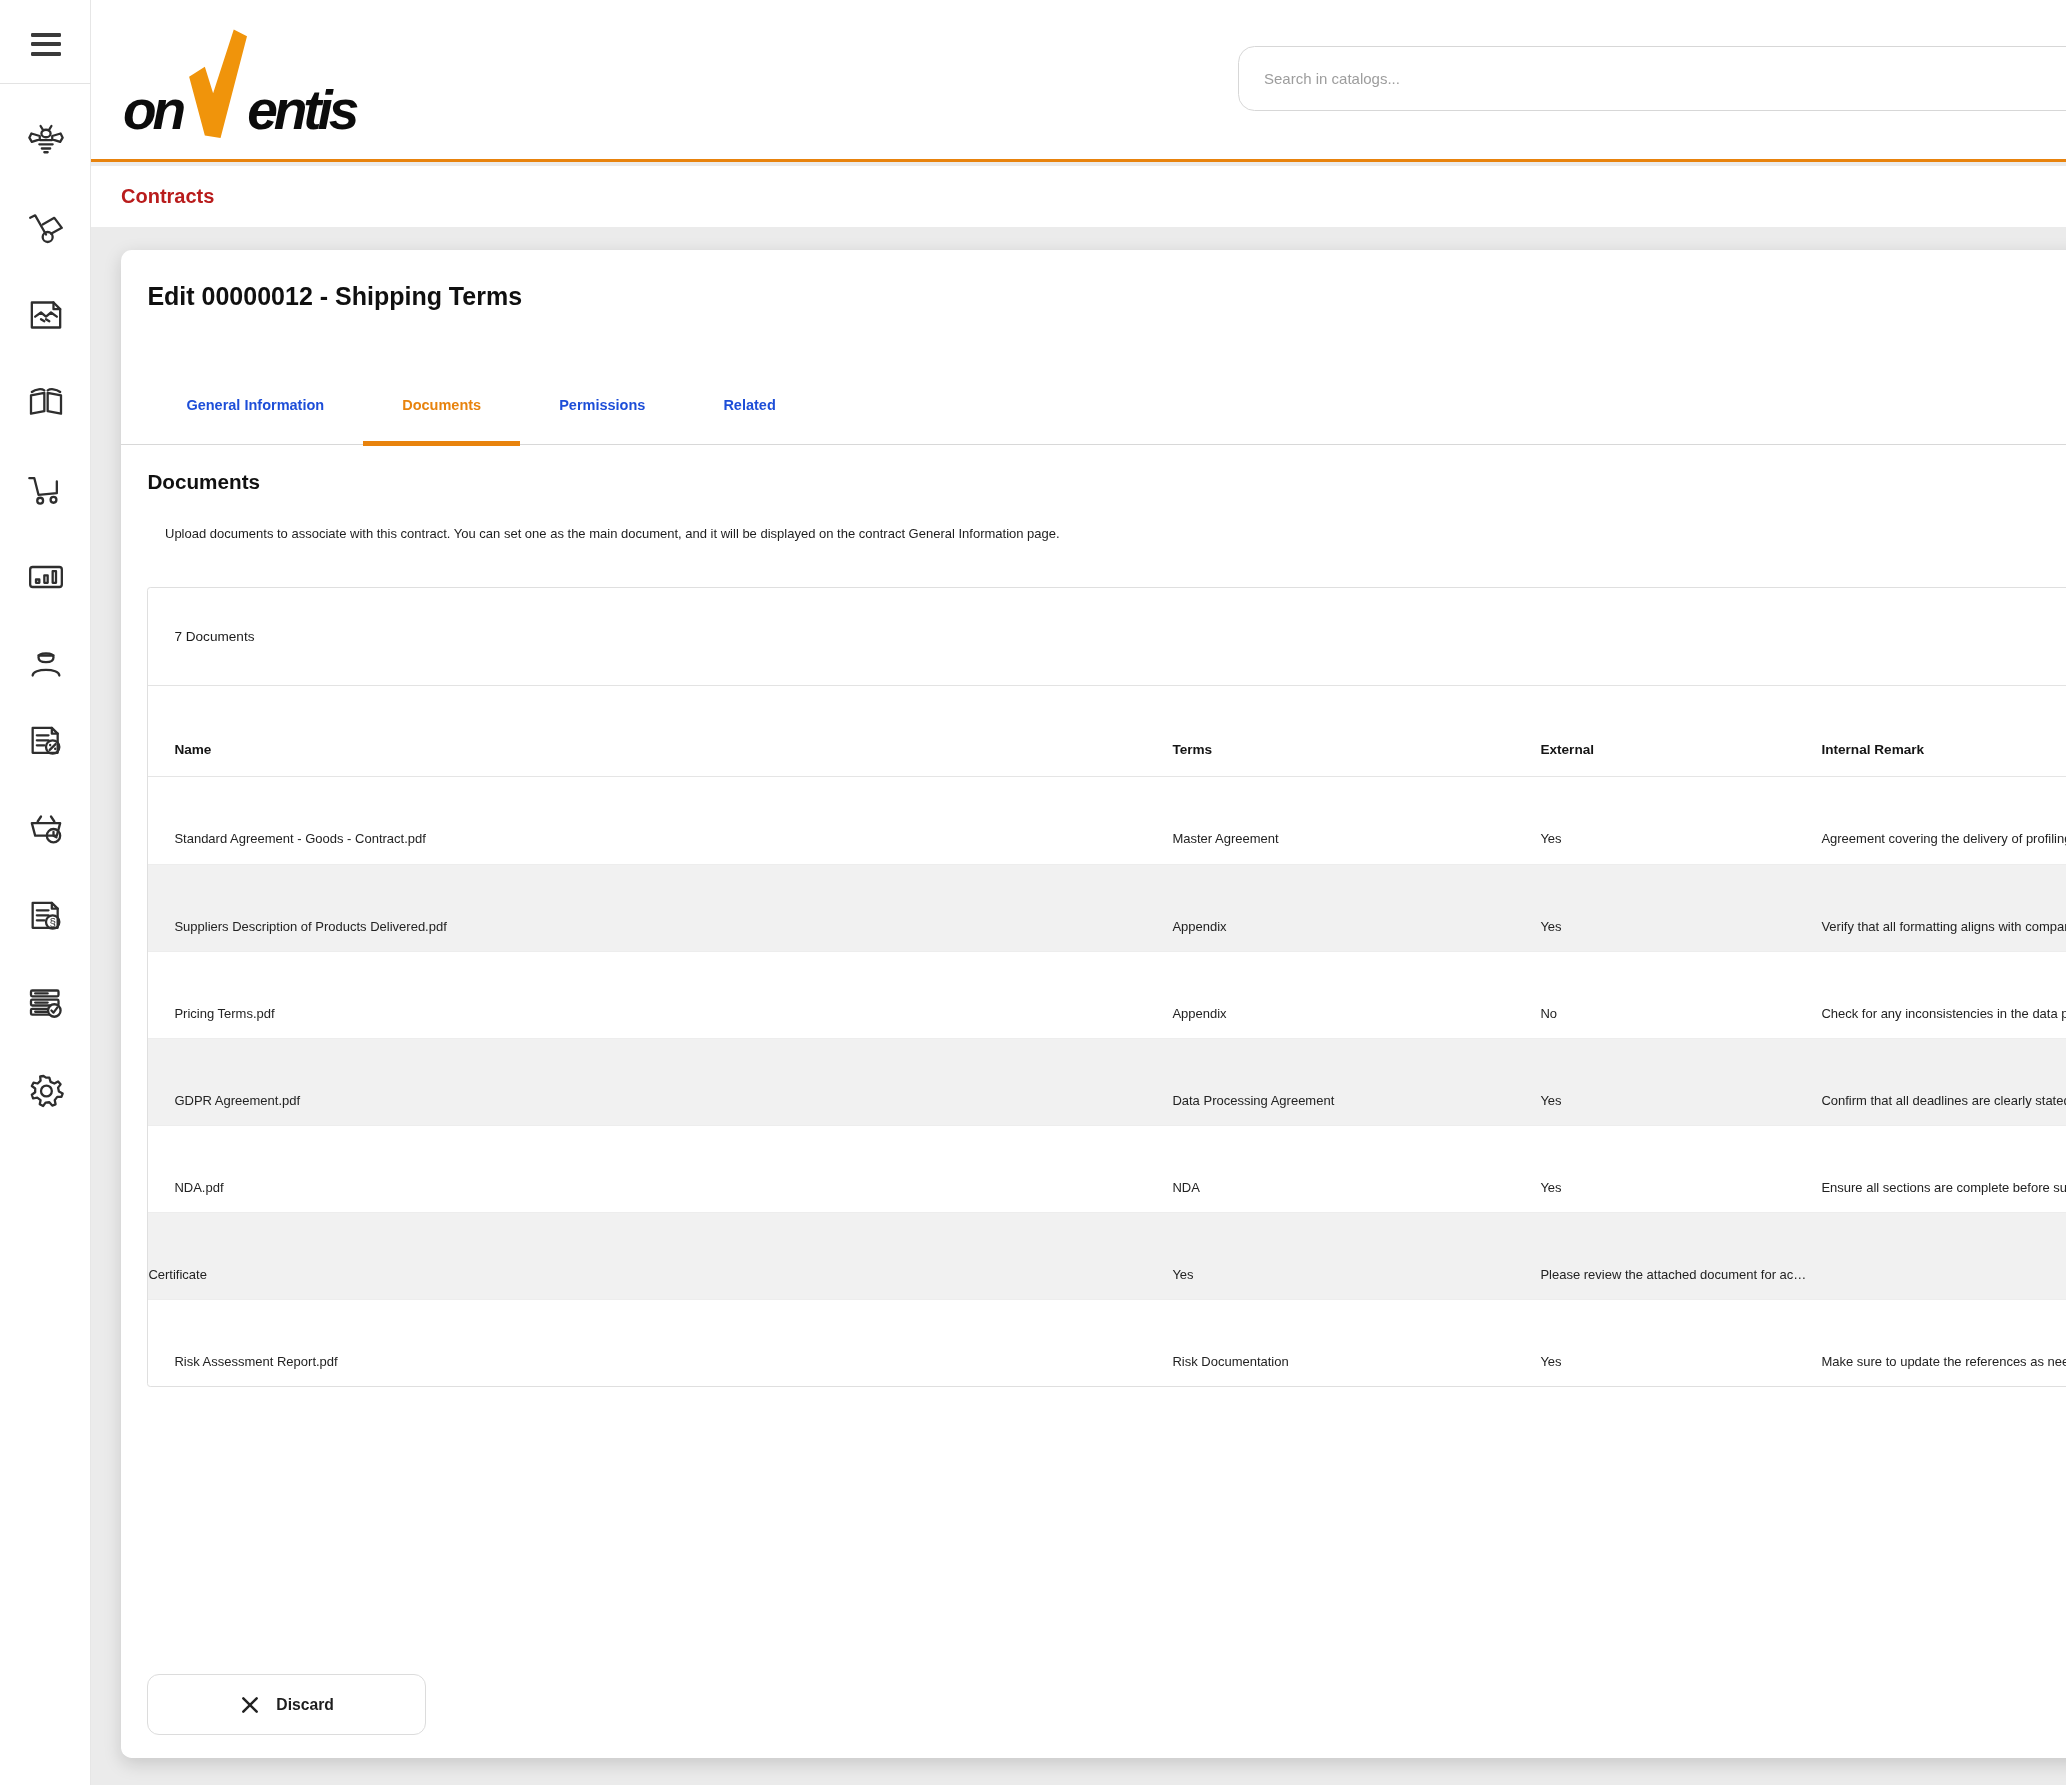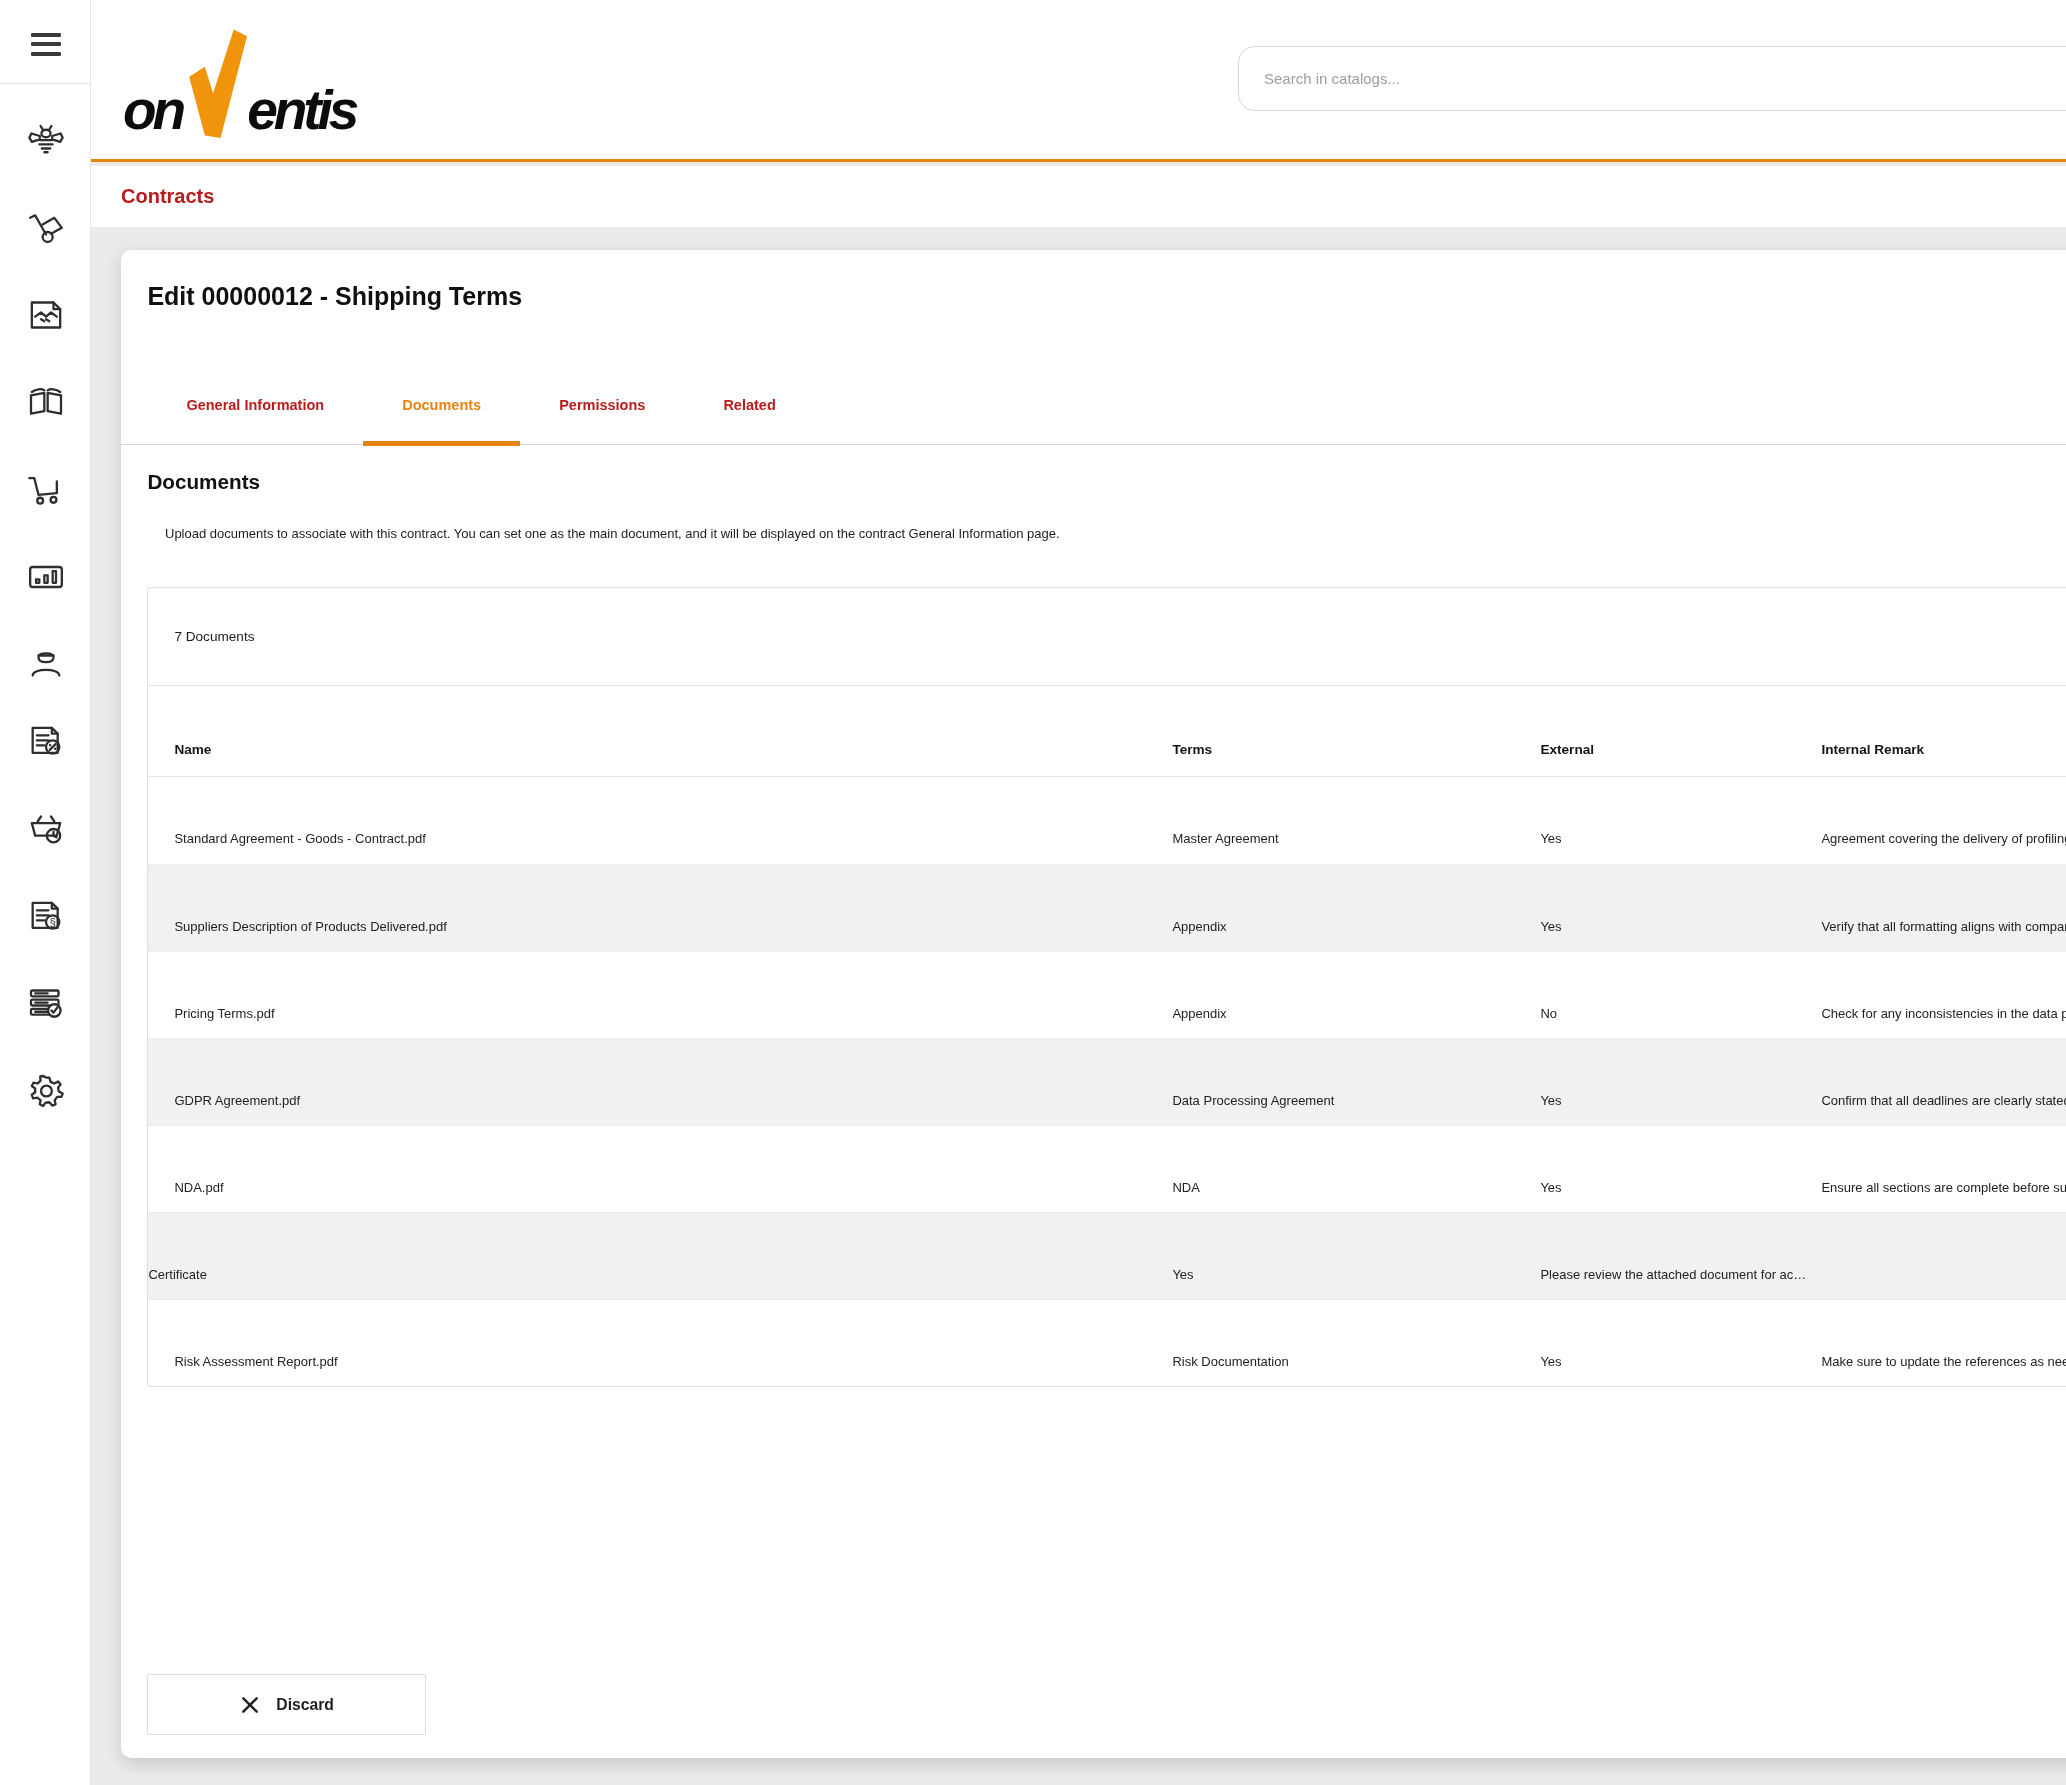--- a/index.html
+++ b/index.html
@@ -24,40 +24,40 @@
 
   
   .breadcrumb-bar { position:absolute; left:91px; top:166px; width:3087px; height:61px; background:#fff; display:flex; align-items:center; padding-left:30px; z-index:5; }
   .breadcrumb-bar span { font-size:20px; font-weight:bold; color:#b91c1c; }
 
   
   .card { position:absolute; left:121px; top:250px; width:3026px; height:1508px; background:#fff; border-radius:10.7px; box-shadow:0 5.8px 18px rgba(0,0,0,.15); z-index:6; }
   .page-title { position:absolute; left:26.4px; top:32px; font-size:25px; font-weight:bold; color:#101010; }
 
   .tabs { position:absolute; left:0; top:116px; width:100%; height:79px; border-bottom:1.7px solid #d8d8d8; display:flex; padding-left:26.4px; }
-  .tab { position:relative; display:flex; align-items:center; padding:0 39px; font-size:14.5px; font-weight:bold; color:#b91c1c; cursor:pointer; }
+  .tab { position:relative; display:flex; align-items:center; padding:0 39px; font-size:14.5px; font-weight:bold; color:#1d4ed8; cursor:pointer; }
   .tab.active { color:#e8830d; }
   .tab.active::after { content:""; position:absolute; left:0; right:0; bottom:-1.7px; height:4.5px; background:#e8830d; }
 
   .section-heading { position:absolute; left:26.4px; top:220px; font-size:20.7px; font-weight:bold; color:#111; }
   .section-desc { position:absolute; left:44px; top:276px; font-size:13px; color:#1e1e1e; }
 
   
   .table-box { position:absolute; left:26.4px; top:337px; width:2974px; border:1.2px solid #dfdfdf; border-radius:3.3px; background:#fff; }
   .table-summary { height:98px; display:flex; align-items:center; padding-left:26px; font-size:13.6px; color:#1b1b1b; border-bottom:1.2px solid #e3e3e3; }
   .tgrid { display:grid; grid-template-columns:1024px 368px 281px 659px 281px 273px auto; align-items:center; }
   .thead { height:91px; font-weight:bold; font-size:13.6px; color:#151515; border-bottom:0.8px solid #e5e5e5; }
   .trow { height:87px; font-size:13px; color:#232323; border-top:0.8px solid #ededed; }
   .trow:first-child { border-top:none; }
   .trow.alt { background:#f1f1f1; }
   .cell { padding-right:12.4px; white-space:nowrap; overflow:hidden; text-overflow:ellipsis;margin-top:36px; }
   .cell.first { padding-left:26px; }
 
   
-  .discard-btn { position:absolute; left:26.4px; top:1424px; width:279px; height:61px; background:#fff; border:1.2px solid #dcdcdc; border-radius:1px; display:flex; align-items:center; justify-content:center; gap:16.5px; font-size:15.7px; font-weight:bold; color:#1e1e1e; cursor:pointer; }
+  .discard-btn { position:absolute; left:26.4px; top:1424px; width:279px; height:61px; background:#fff; border:1.2px solid #dcdcdc; border-radius:12px; display:flex; align-items:center; justify-content:center; gap:16.5px; font-size:15.7px; font-weight:bold; color:#1e1e1e; cursor:pointer; }
   .discard-btn svg { width:20px; height:20px; stroke:#222; stroke-width:6; stroke-linecap:round; }
 </style>
 </head>
 <body>
 
 <div class="sidebar">
   <div class="hamburger">
       <i></i>
       <i></i>
       <i></i>

